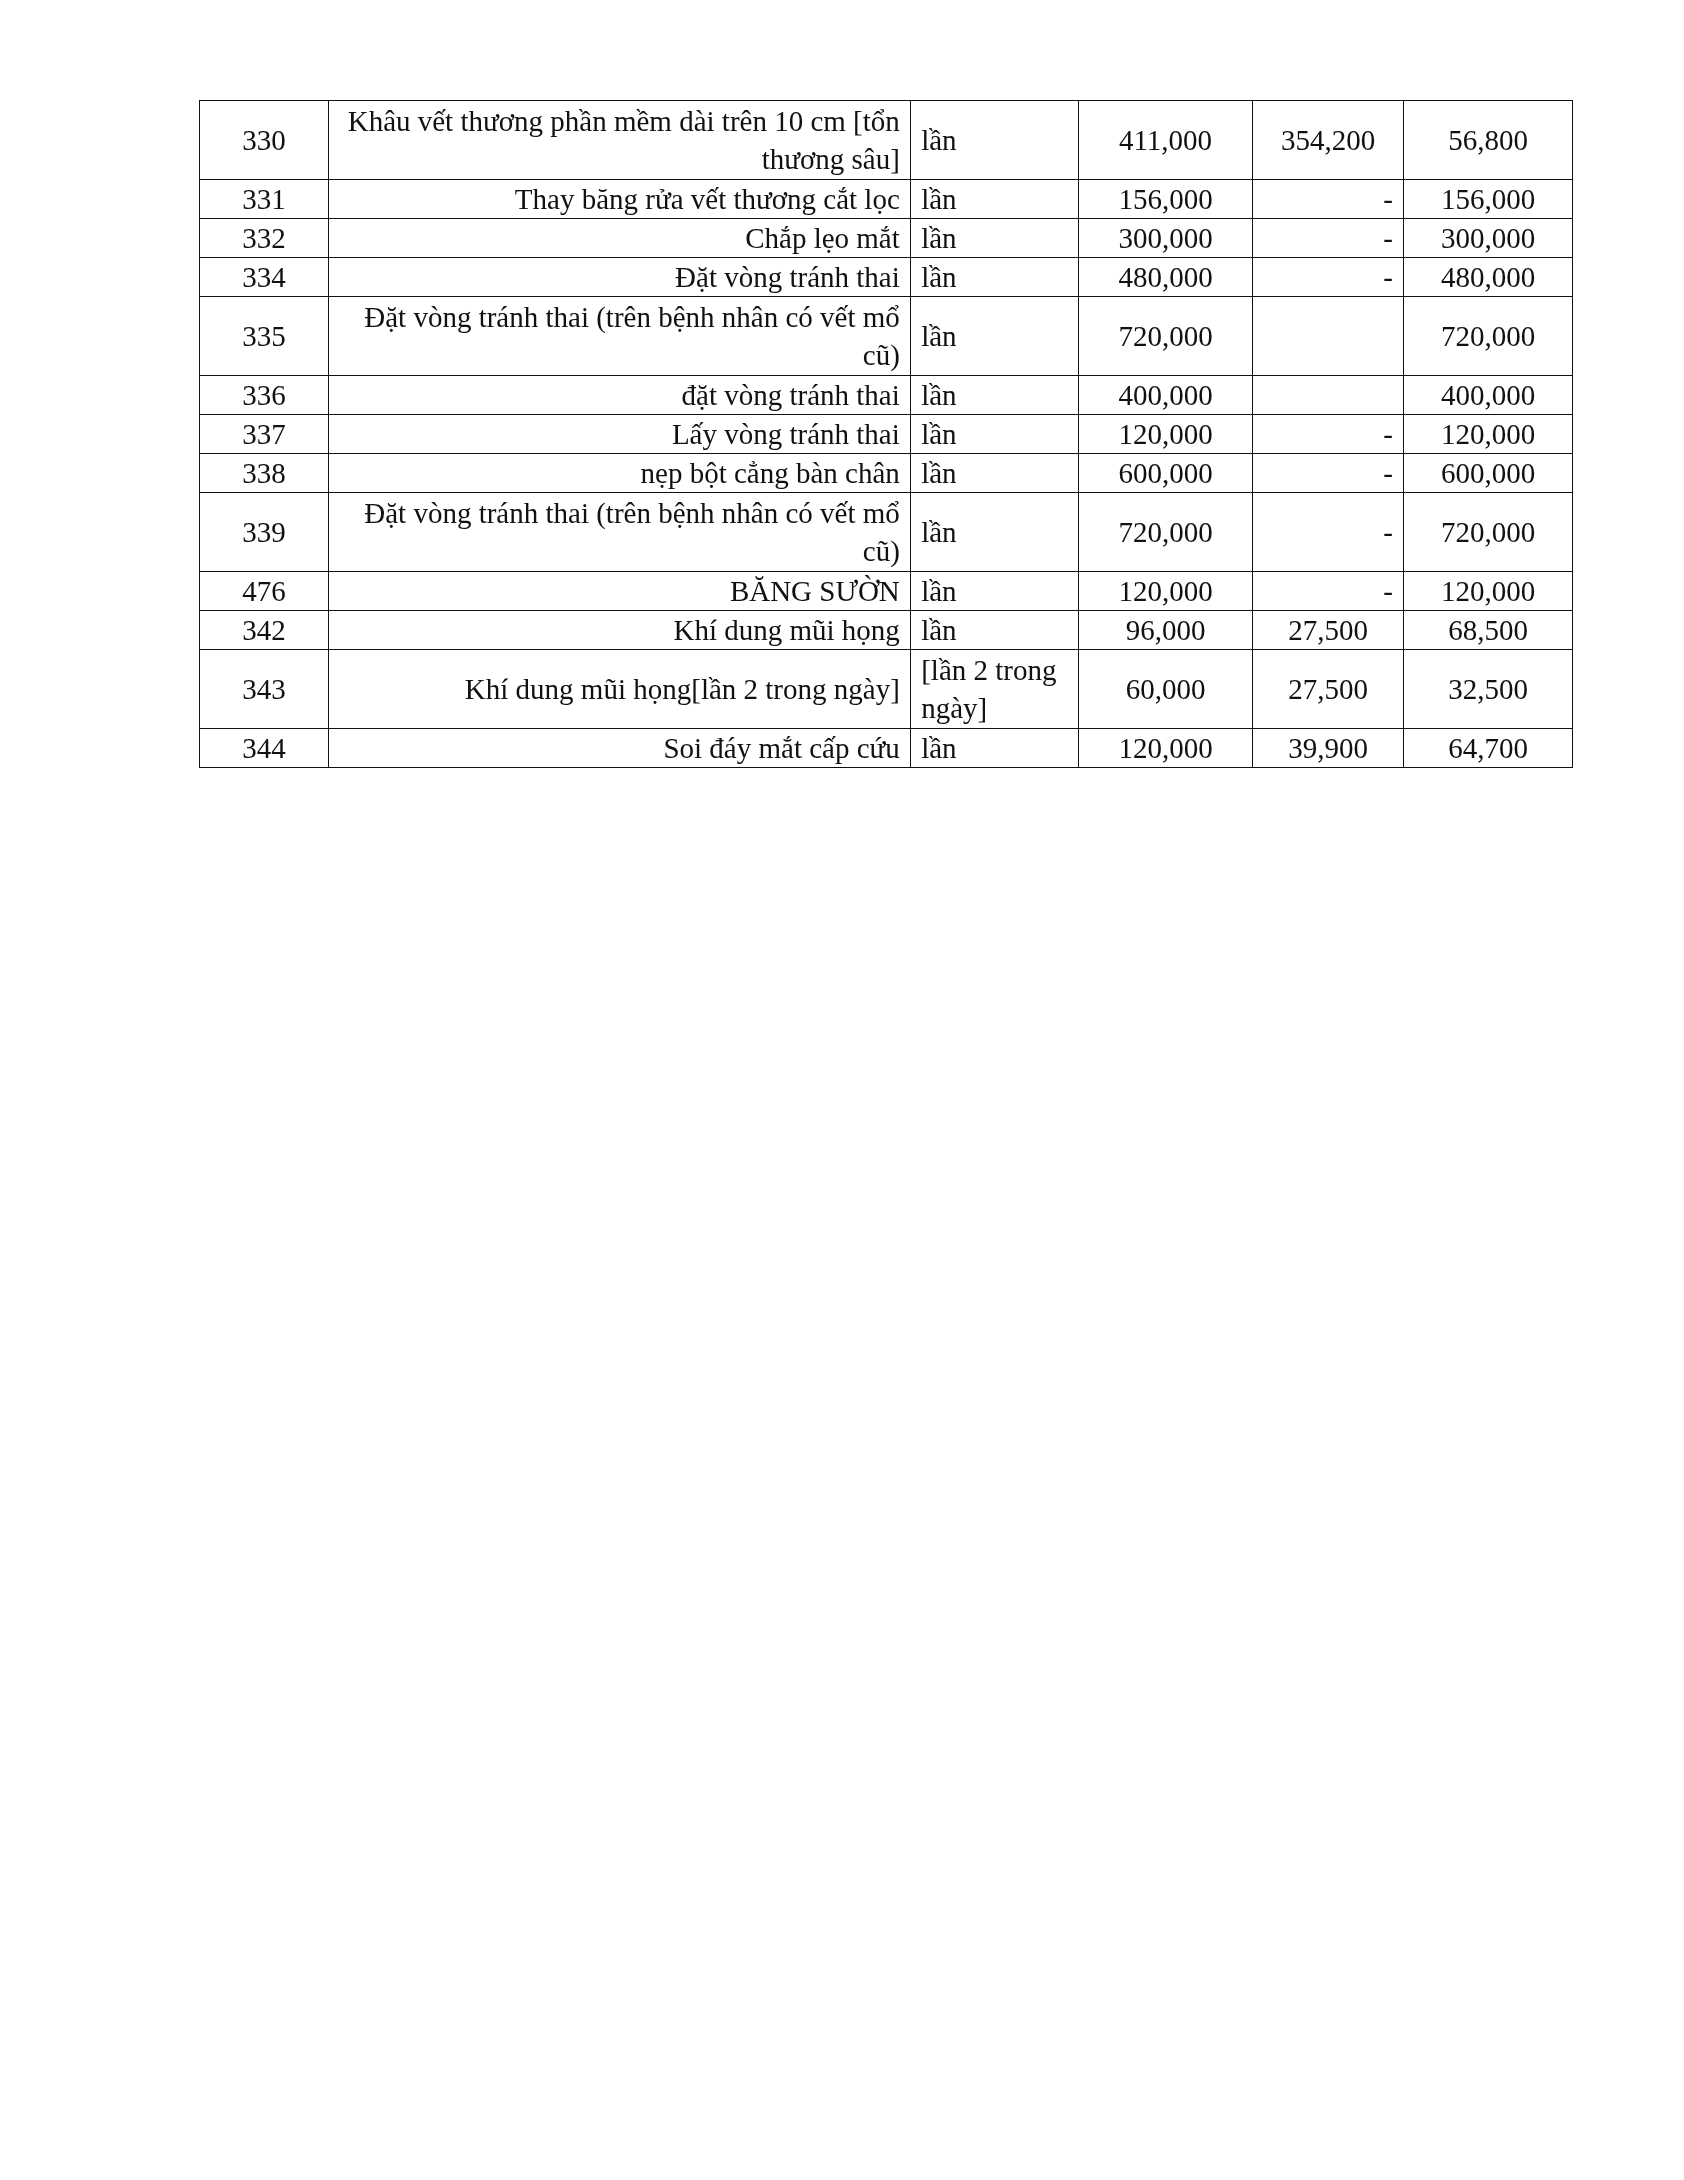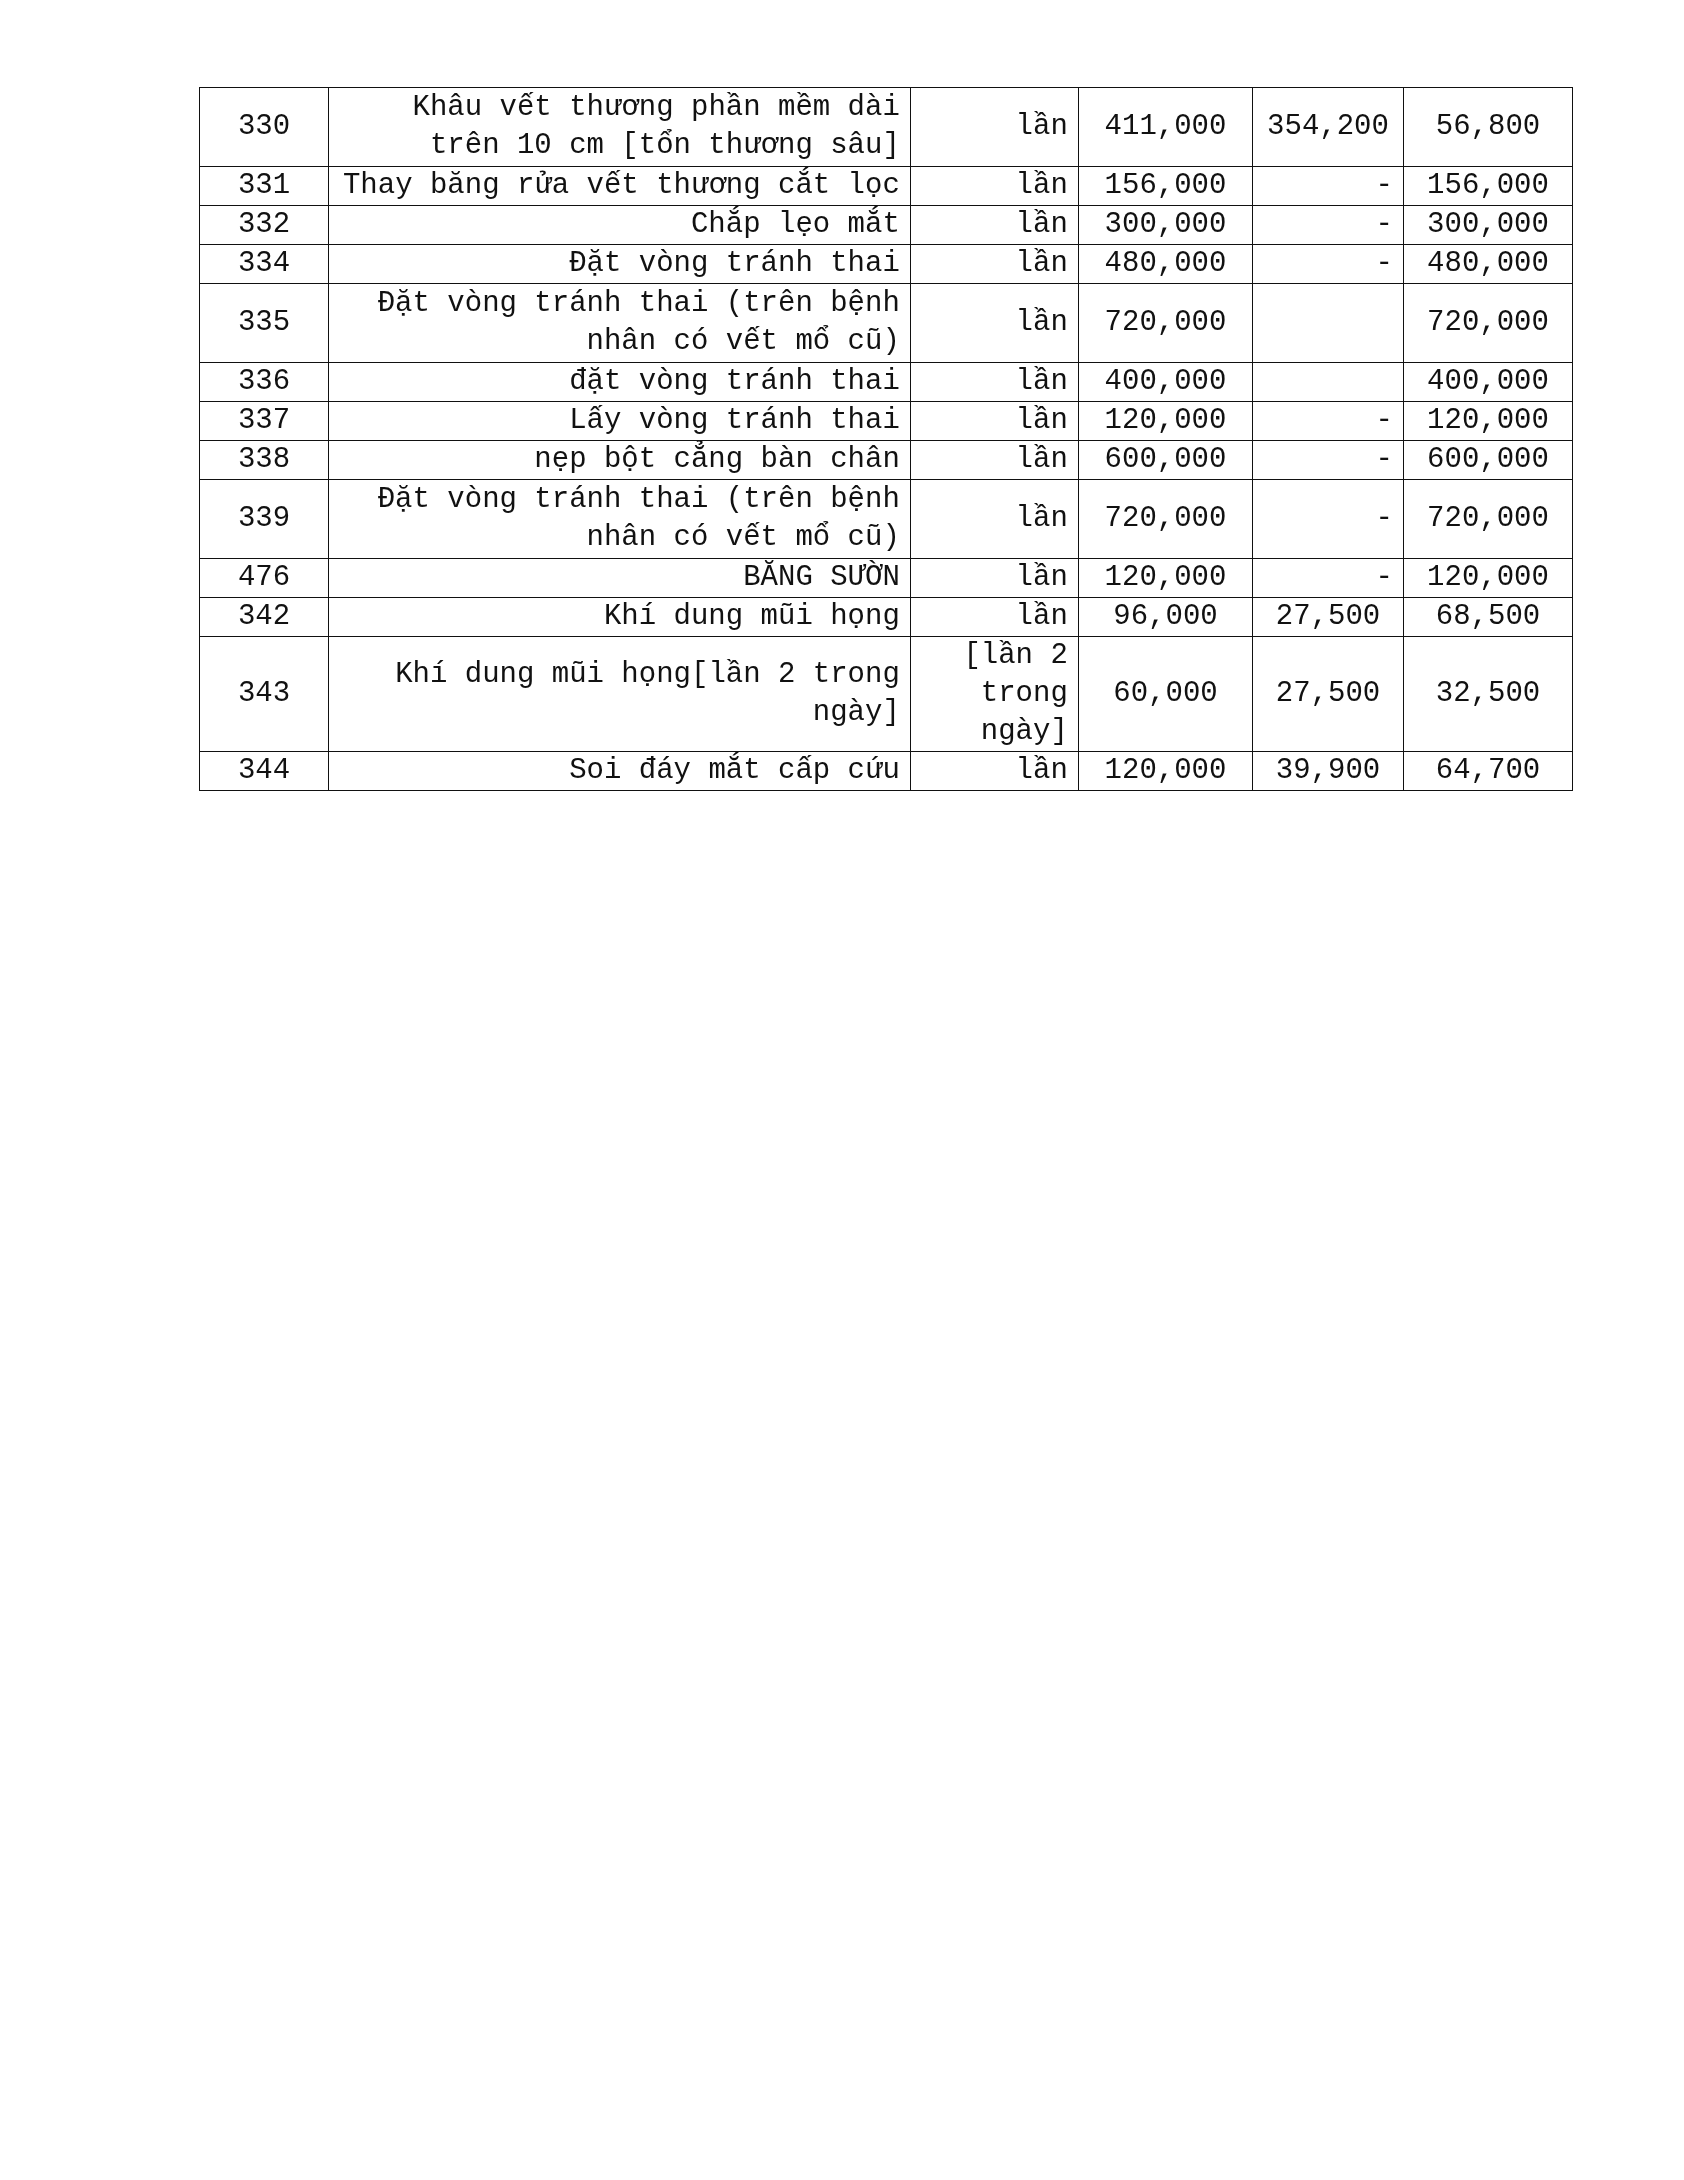--- a/index.html
+++ b/index.html
@@ -1,33 +1,32 @@
 <!DOCTYPE html>
 <html style="font-size:13.6px"><head>
 <meta charset="utf-8">
 <style>
   html, body { margin:0; padding:0; background:#ffffff; }
   body { width:1685px; height:2181px; position:relative; font-family:"Liberation Serif","DejaVu Serif",serif; color:#111; }
   table.price-table {
-    position:absolute; left:199px; top:87px;
+    position:absolute; left:199px; top:100px;
     border-collapse:collapse; table-layout:fixed;
     width:1372px;
-    font-family:Liberation Mono, monospace;
   }
   table.price-table td {
     border:1.7px solid #111;
     font-size:29px; line-height:38px;
     padding:0 10.2px; vertical-align:middle;
     overflow:hidden;
   }
   tr.single td { height:37px; }
   tr.double td { height:78px; }
   td.c-stt { text-align:center; }
   td.c-name { text-align:right; padding-left:5.1px; padding-right:3.4px; }
-  td.c-unit { text-align:right; line-height:34px; }
+  td.c-unit { text-align:left; line-height:34px; }
   td.c-num { text-align:center; padding-right:15.3px; }
   td.c-dash { text-align:right; padding-right:32px; }
 </style>
 </head>
 <body>
 
 <table class="price-table">
   <colgroup>
     <col style="width:129px">
     <col style="width:582px">

